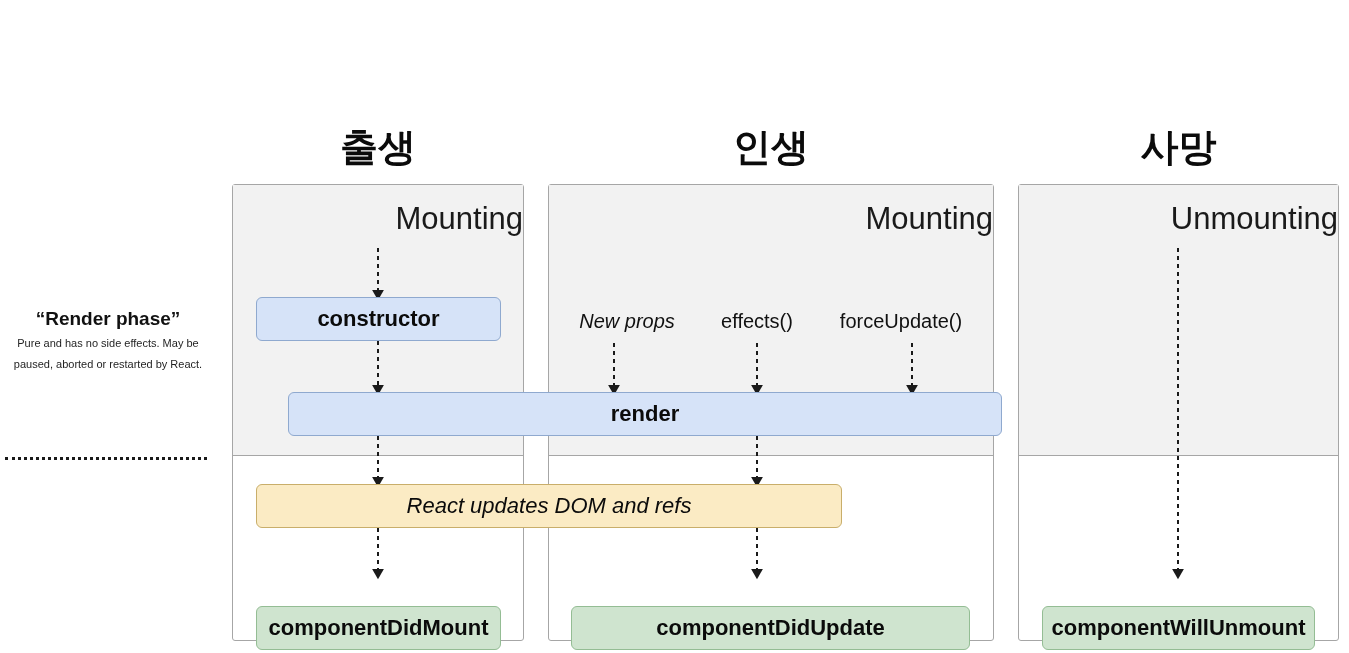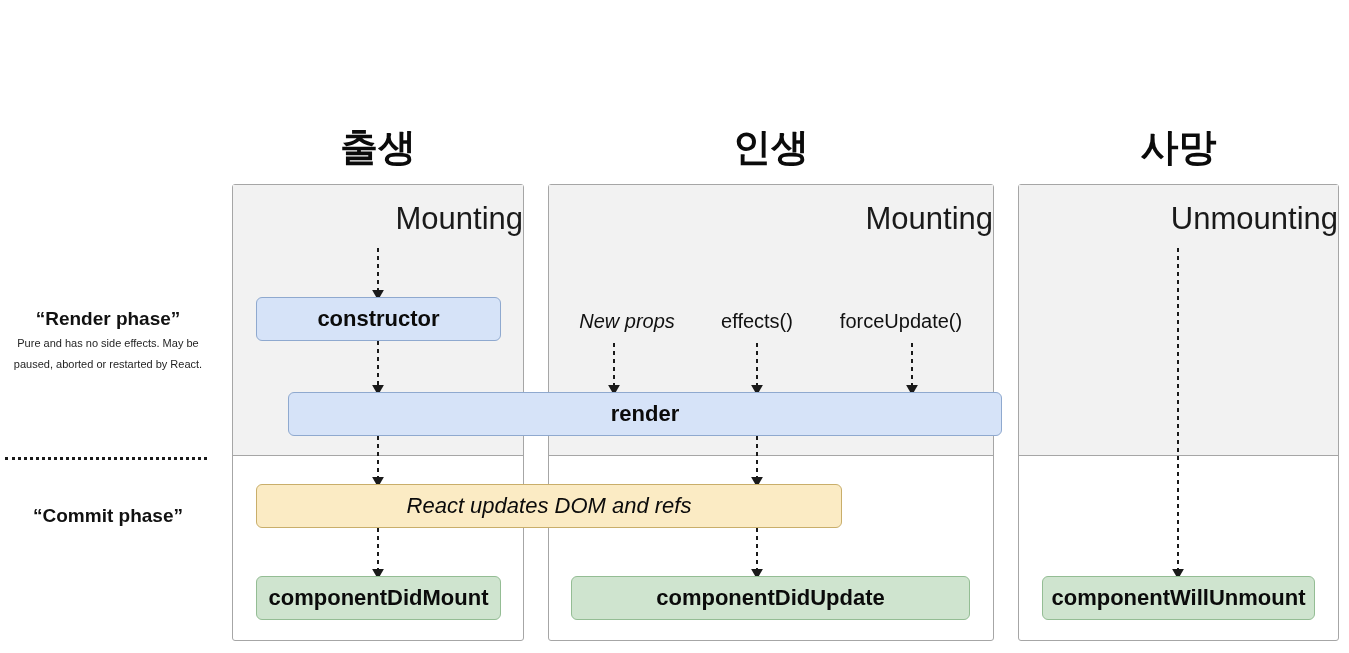--- a/index.html
+++ b/index.html
@@ -123,20 +123,21 @@
     font-style: italic;
     font-size: 22px;
     color: #0b0b0b;
   }
   .node-green {
     background: #cfe4cf;
     border: 1px solid #94bd94;
     font-weight: bold;
     font-size: 22px;
     color: #0b0b0b;
+    margin-top: 30px;
   }
 
   
   .trigger-label {
     position: absolute;
     text-align: center;
     font-size: 20px;
     color: #111111;
     white-space: nowrap;
   }
@@ -175,21 +176,20 @@
         <div class="panel-top" style="height: 271px;"></div>
         <div class="panel-title">Unmounting</div>
       </div>
     </div>
   <div id="side-phases">
       <div class="side-block" style="left: 8px; top: 308px; width: 200px;">
         <div class="side-title">“Render phase”</div>
         <div class="side-desc">Pure and has no side effects. May be paused, aborted or restarted by React.</div>
       </div>
       <div class="side-block" style="left: 8px; top: 505px; width: 200px;">
-        <div class="side-title">“Commit phase”</div>
       </div>
     </div>
 
   <div class="side-divider" id="side-divider" style="left: 5px; top: 457px; width: 202px;"></div>
 
   <div id="triggers">
       <div class="trigger-label italic" style="left: 517px; top: 310px; width: 220px;">New props</div>
       <div class="trigger-label" style="left: 647px; top: 310px; width: 220px;">effects()</div>
       <div class="trigger-label" style="left: 791px; top: 310px; width: 220px;">forceUpdate()</div>
     </div>

